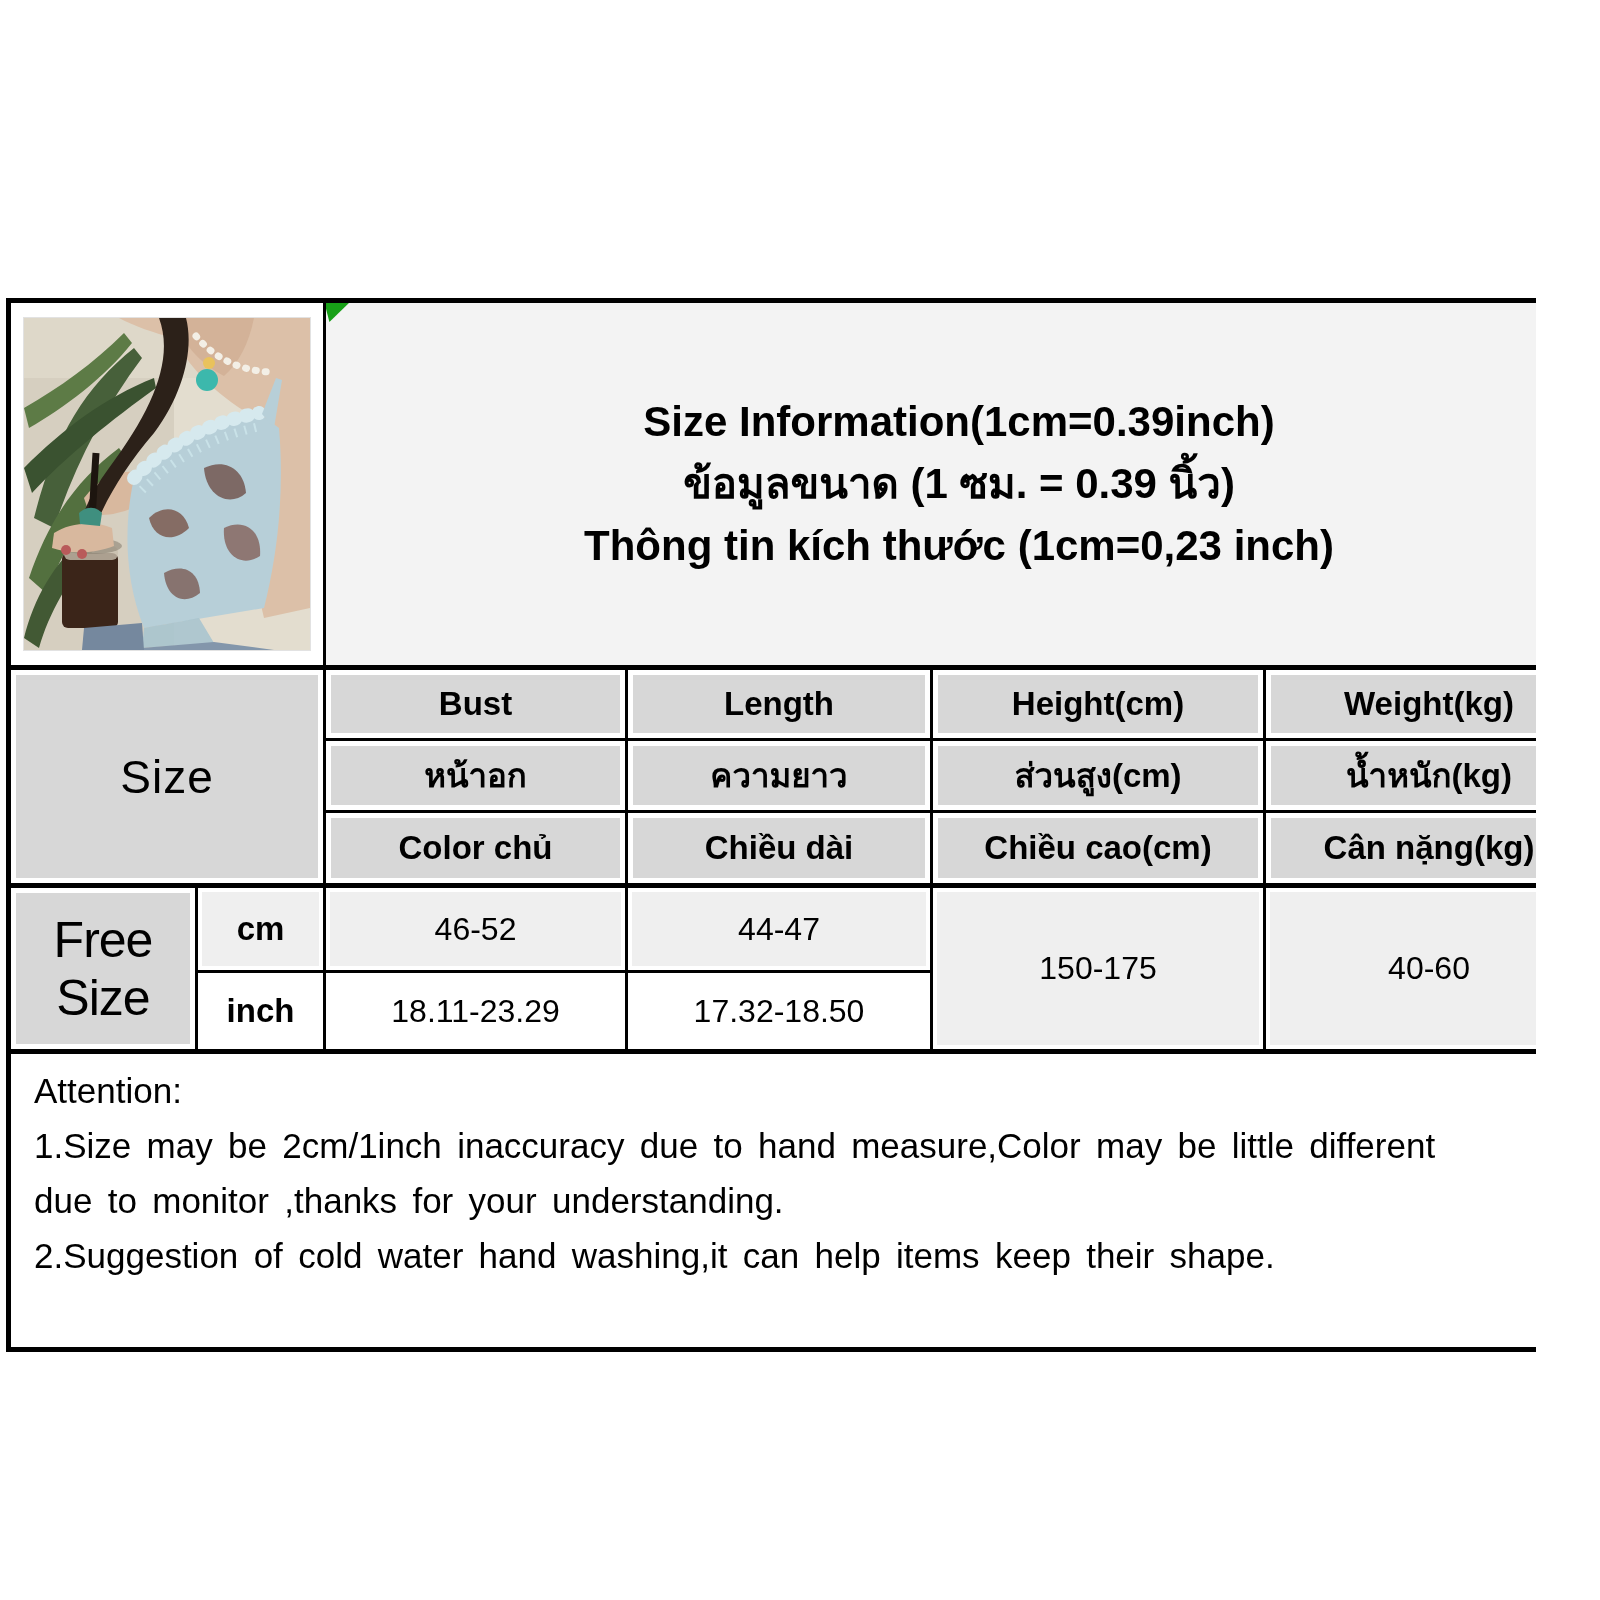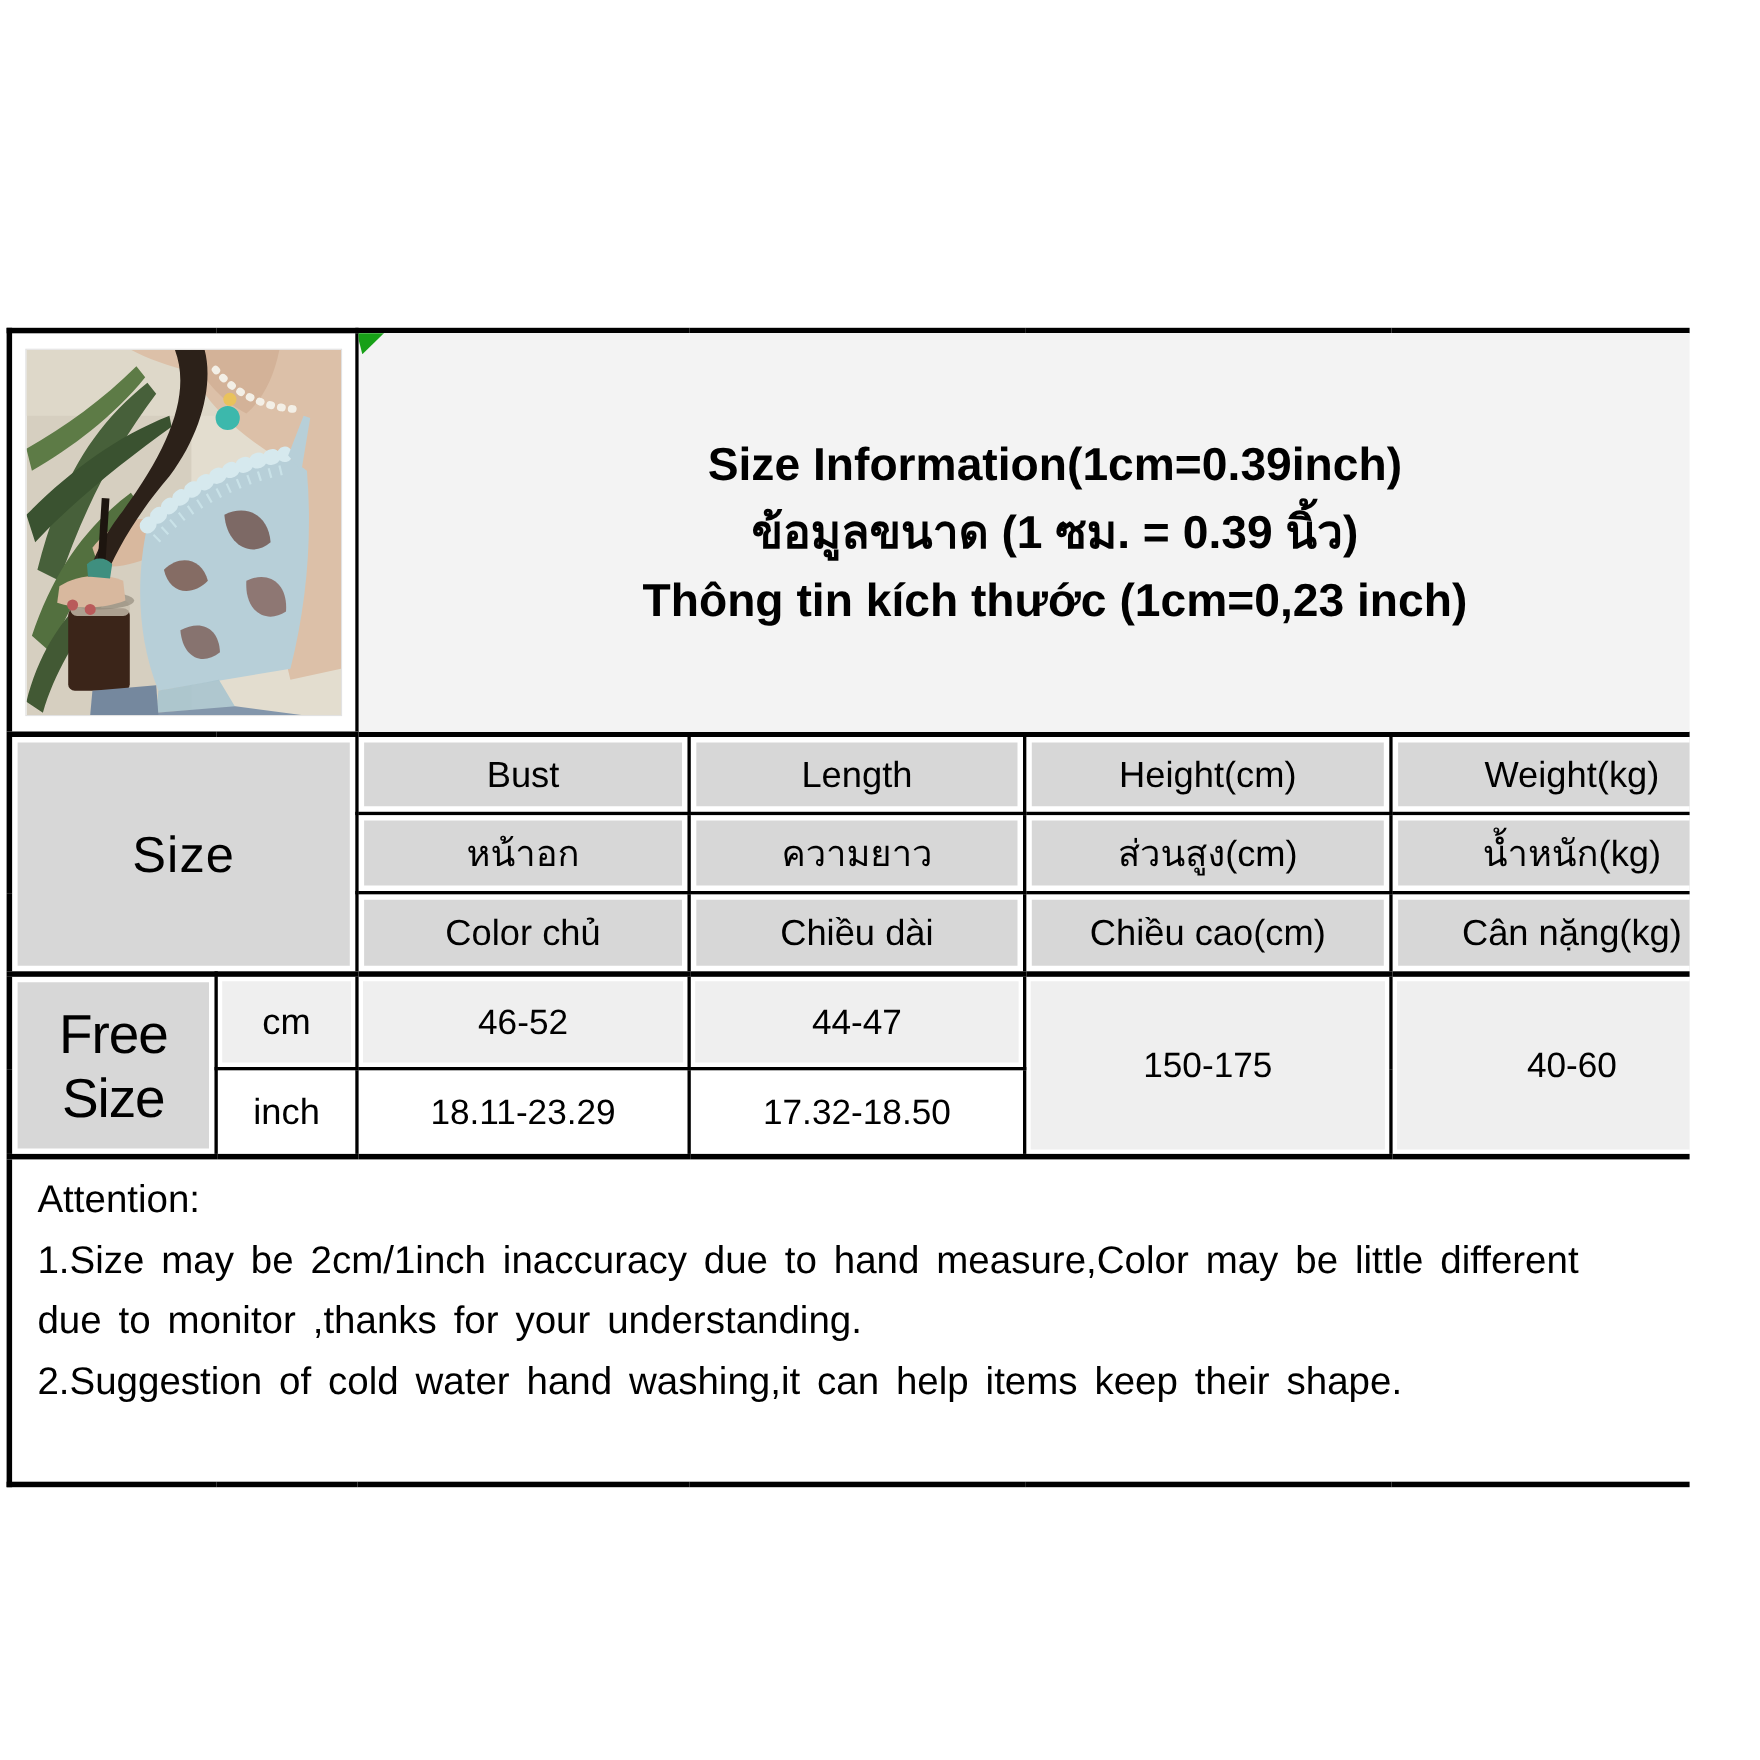--- a/index.html
+++ b/index.html
@@ -26,23 +26,23 @@
   .photo-cell{background:#fff;}
   .photo-frame{width:286px;height:332px;margin:0 auto;background:#fff;outline:1px solid #e2e2e2;}
   .photo-frame svg{display:block;width:286px;height:332px;}
 
   .title-cell{position:relative;}
   .title-line{font-weight:bold;font-size:42px;line-height:62px;letter-spacing:0;}
   .corner-marker{position:absolute;left:-2px;top:-2px;width:27px;height:21px;
     background:var(--marker_green);clip-path:polygon(0 0,100% 0,20% 100%);}
 
   .size-header{font-weight:normal;font-size:46px;letter-spacing:1px;}
-  .col-h{font-weight:normal;font-size:33px;}
+  .col-h{font-weight:bold;font-size:33px;}
   .row-name{font-weight:normal;font-size:50px;letter-spacing:-1px;}
-  .unit-label{font-weight:normal;font-size:33px;}
+  .unit-label{font-weight:bold;font-size:33px;}
   .value{font-weight:normal;font-size:32px;}
 
   tr.r-photo td{height:360px;}
   tr.r-h1 td{height:66px;}
   tr.r-h2 td{height:67px;}
   tr.r-h3 td{height:68px;}
   tr.r-cm td{height:80px;}
   tr.r-inch td{height:74px;}
   tr.r-note td{height:291px;}
 

